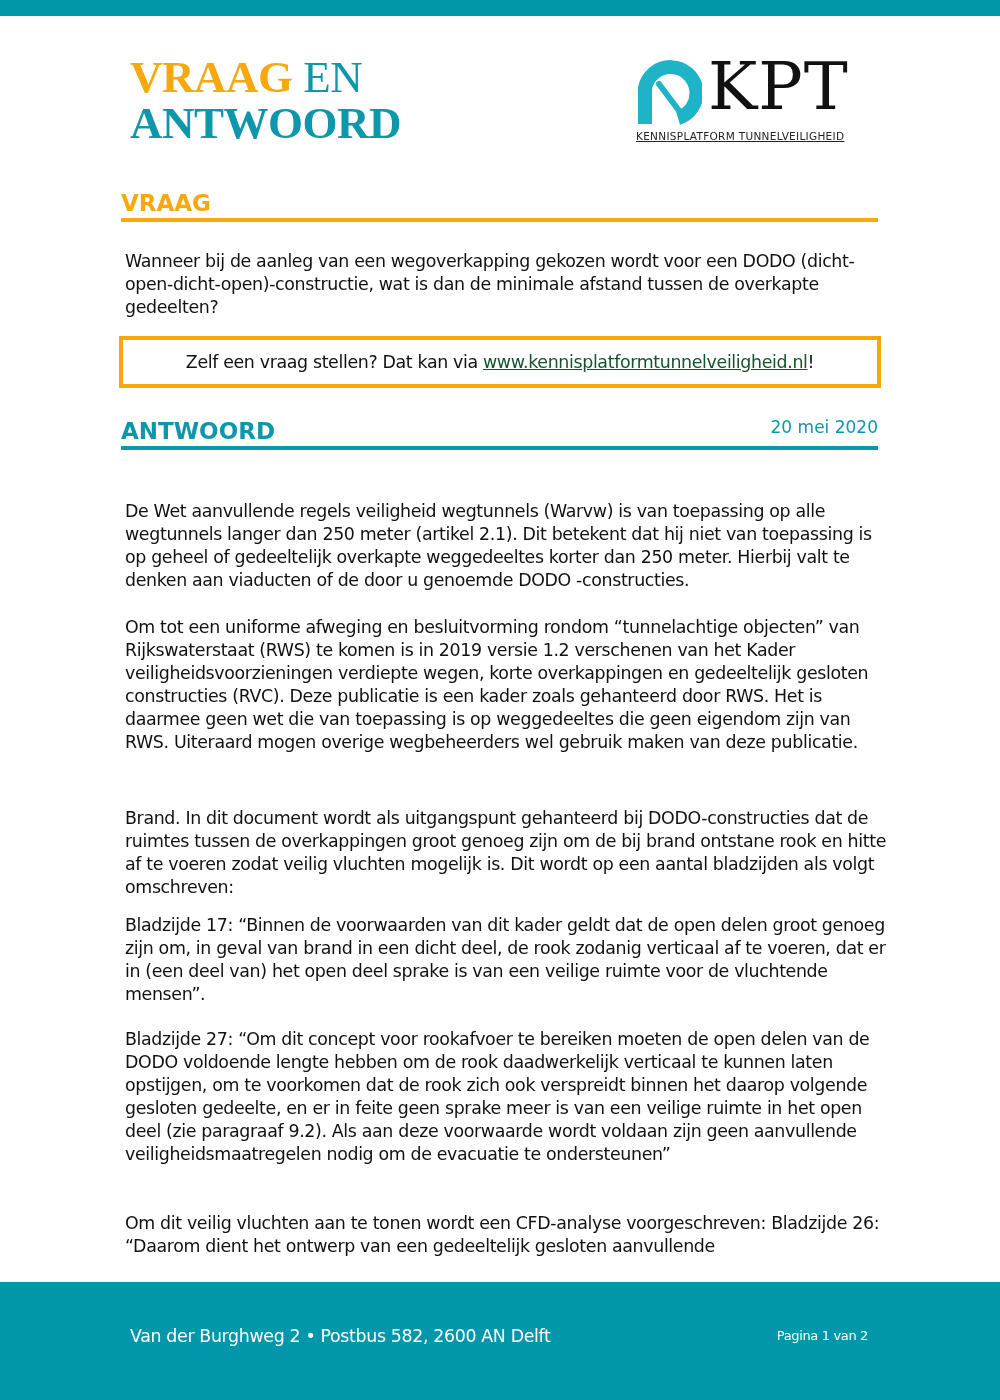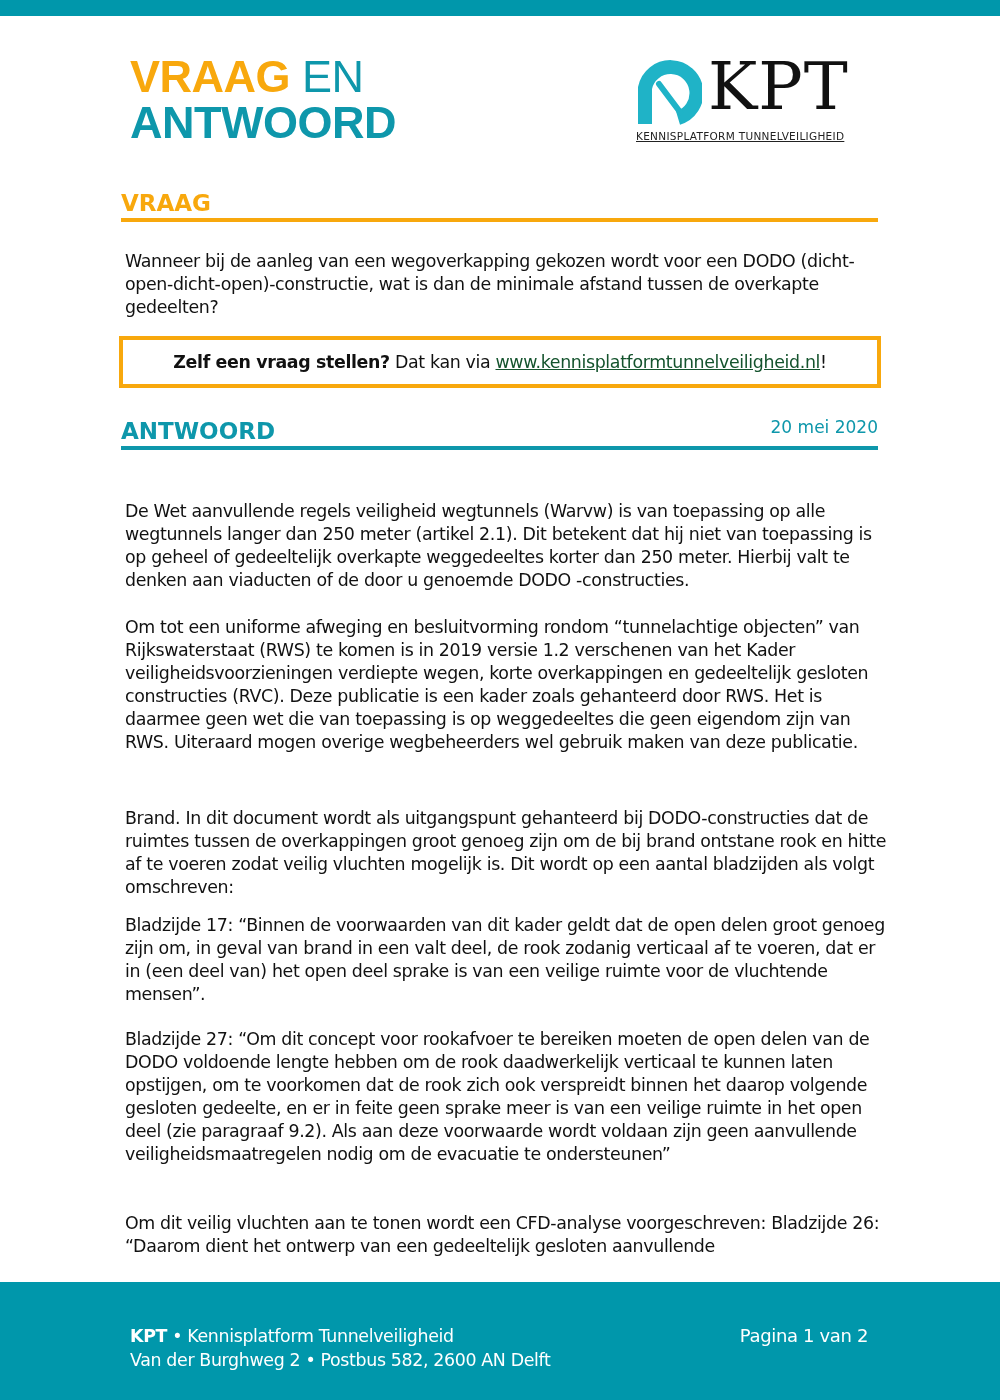--- a/index.html
+++ b/index.html
@@ -3,38 +3,38 @@
 <meta charset="utf-8">
 <style>
   html, body { margin: 0; padding: 0; }
   body {
     width: 1000px; height: 1400px; position: relative; overflow: hidden;
     background: #ffffff;
     font-family: "DejaVu Sans", "Liberation Sans", sans-serif;
     color: #111111;
   }
   .top-bar { position: absolute; left: 0; top: 0; width: 1000px; height: 16px; background: #0097ab; }
-  .title { position: absolute; left: 130px; top: 54px; font-family: Liberation Sans, sans-serif; font-weight: bold; font-size: 45px; line-height: 46px; letter-spacing: -0.5px; }
+  .title { position: absolute; left: 130px; top: 54px; font-family: Liberation Serif, serif; font-weight: bold; font-size: 45px; line-height: 46px; letter-spacing: -0.5px; }
   .title .orange { color: #f8a80d; }
   .title .teal { color: #0e97ab; }
   .title .en { font-weight: normal; }
   .logo { position: absolute; left: 636px; top: 60px; width: 240px; height: 90px; }
   .logo-kpt { position: absolute; left: 72px; top: -8px; font-family: "DejaVu Serif", "Liberation Serif", serif; font-size: 66px; line-height: 70px; color: #111; letter-spacing: 1px; }
   .logo-sub { position: absolute; left: 0px; top: 70px; font-family: "DejaVu Sans", sans-serif; font-size: 10.5px; color: #222; letter-spacing: 0.3px; white-space: nowrap; text-decoration: underline; }
   .sec-head { position: absolute; left: 121px; width: 757px; font-weight: bold; font-size: 23px; line-height: 26px; }
   .sec-vraag { top: 190px; color: #f8a80d; padding-bottom: 2px; border-bottom: 4px solid #f8a80d; }
   .sec-antwoord { top: 418px; color: #0e97ab; padding-bottom: 2px; border-bottom: 4px solid #0e97ab; }
   .date { position: absolute; right: 0; top: -4px; font-weight: normal; font-size: 17px; color: #0e97ab; }
   .para { position: absolute; left: 121px; width: 770px; font-size: 17.4px; line-height: 23px; color: #111; letter-spacing: -0.35px; margin: 4px; }
   .callout { position: absolute; left: 119px; top: 336px; width: 754px; height: 44px; border: 4px solid #f8a80d; text-align: center; font-size: 17.4px; line-height: 44px; letter-spacing: -0.35px; }
-  .callout b { font-weight: bold; margin-top: 12px; }
+  .callout b { font-weight: normal; margin-top: 12px; }
   .callout a { color: #14532d; text-decoration: underline; }
   .footer { position: absolute; left: 0; top: 1282px; width: 1000px; height: 118px; background: #0097ab; color: #ffffff; }
   .footer-left { position: absolute; left: 130px; top: 42px; font-size: 17.4px; line-height: 24px; letter-spacing: -0.35px; }
-  .footer-right { position: absolute; right: 132px; top: 42px; font-size: 18px; line-height: 24px; letter-spacing: -0.35px; margin-left: 8px; }
+  .footer-right { position: absolute; right: 132px; top: 42px; font-size: 13px; line-height: 24px; letter-spacing: -0.35px; margin-left: 8px; }
 </style>
 </head>
 <body>
 
 <div class="top-bar"></div>
 
 <div class="title">
   <div>
     <span class="orange">VRAAG</span>
     <span class="teal en">EN</span>
@@ -62,23 +62,22 @@
 </div>
 
 <div class="sec-head sec-antwoord">
   <span>ANTWOORD</span>
   <span class="date">20 mei 2020</span>
 </div>
 
 <p class="para" style="top:496px;">De Wet aanvullende regels veiligheid wegtunnels (Warvw) is van toepassing op alle wegtunnels langer dan 250 meter (artikel 2.1). Dit betekent dat hij niet van toepassing is op geheel of gedeeltelijk overkapte weggedeeltes korter dan 250 meter. Hierbij valt te denken aan viaducten of de door u genoemde DODO -constructies.</p>
 <p class="para" style="top:612px;">Om tot een uniforme afweging en besluitvorming rondom “tunnelachtige objecten” van Rijkswaterstaat (RWS) te komen is in 2019 versie 1.2 verschenen van het Kader veiligheidsvoorzieningen verdiepte wegen, korte overkappingen en gedeeltelijk gesloten constructies (RVC).  Deze publicatie is een kader zoals gehanteerd door RWS. Het is daarmee geen wet die van toepassing is op weggedeeltes die geen eigendom zijn van RWS. Uiteraard mogen overige wegbeheerders wel gebruik maken van deze publicatie.</p>
 <p class="para" style="top:803px;">Brand. In dit document wordt als uitgangspunt gehanteerd bij DODO-constructies dat de ruimtes tussen de overkappingen groot genoeg zijn om de bij brand ontstane rook en hitte af te voeren zodat veilig vluchten mogelijk is. Dit wordt op een aantal bladzijden als volgt omschreven:</p>
-<p class="para" style="top:910px;">Bladzijde 17: “Binnen de voorwaarden van dit kader geldt dat de open delen groot genoeg zijn om, in geval van brand in een valt deel, de rook zodanig verticaal af te voeren, dat er in (een deel van) het open deel sprake is van een veilige ruimte voor de vluchtende mensen”.</p>
+<p class="para" style="top:910px;">Bladzijde 17: “Binnen de voorwaarden van dit kader geldt dat de open delen groot genoeg zijn om, in geval van brand in een dicht deel, de rook zodanig verticaal af te voeren, dat er in (een deel van) het open deel sprake is van een veilige ruimte voor de vluchtende mensen”.</p>
 <p class="para" style="top:1024px;">Bladzijde 27: “Om dit concept voor rookafvoer te bereiken moeten de open delen van de DODO voldoende lengte hebben om de rook daadwerkelijk verticaal te kunnen laten opstijgen, om te voorkomen dat de rook zich ook verspreidt binnen het daarop volgende gesloten gedeelte, en er in feite geen sprake meer is van een veilige ruimte in het open deel (zie paragraaf 9.2). Als aan deze voorwaarde wordt voldaan zijn geen aanvullende veiligheidsmaatregelen nodig om de evacuatie te ondersteunen”</p>
 <p class="para" style="top:1208px;">Om dit veilig vluchten aan te tonen wordt een CFD-analyse voorgeschreven: Bladzijde 26: “Daarom dient het ontwerp van een gedeeltelijk gesloten aanvullende</p>
 
 <div class="footer">
   <div class="footer-left">
-    <div><b>KPT</b><span> • Kennisplatform Tunnelveiligheid</span></div>
     <div>Van der Burghweg 2 • Postbus 582, 2600 AN Delft</div>
   </div>
   <div class="footer-right">Pagina 1 van 2</div>
 </div>
 
 </body></html>

